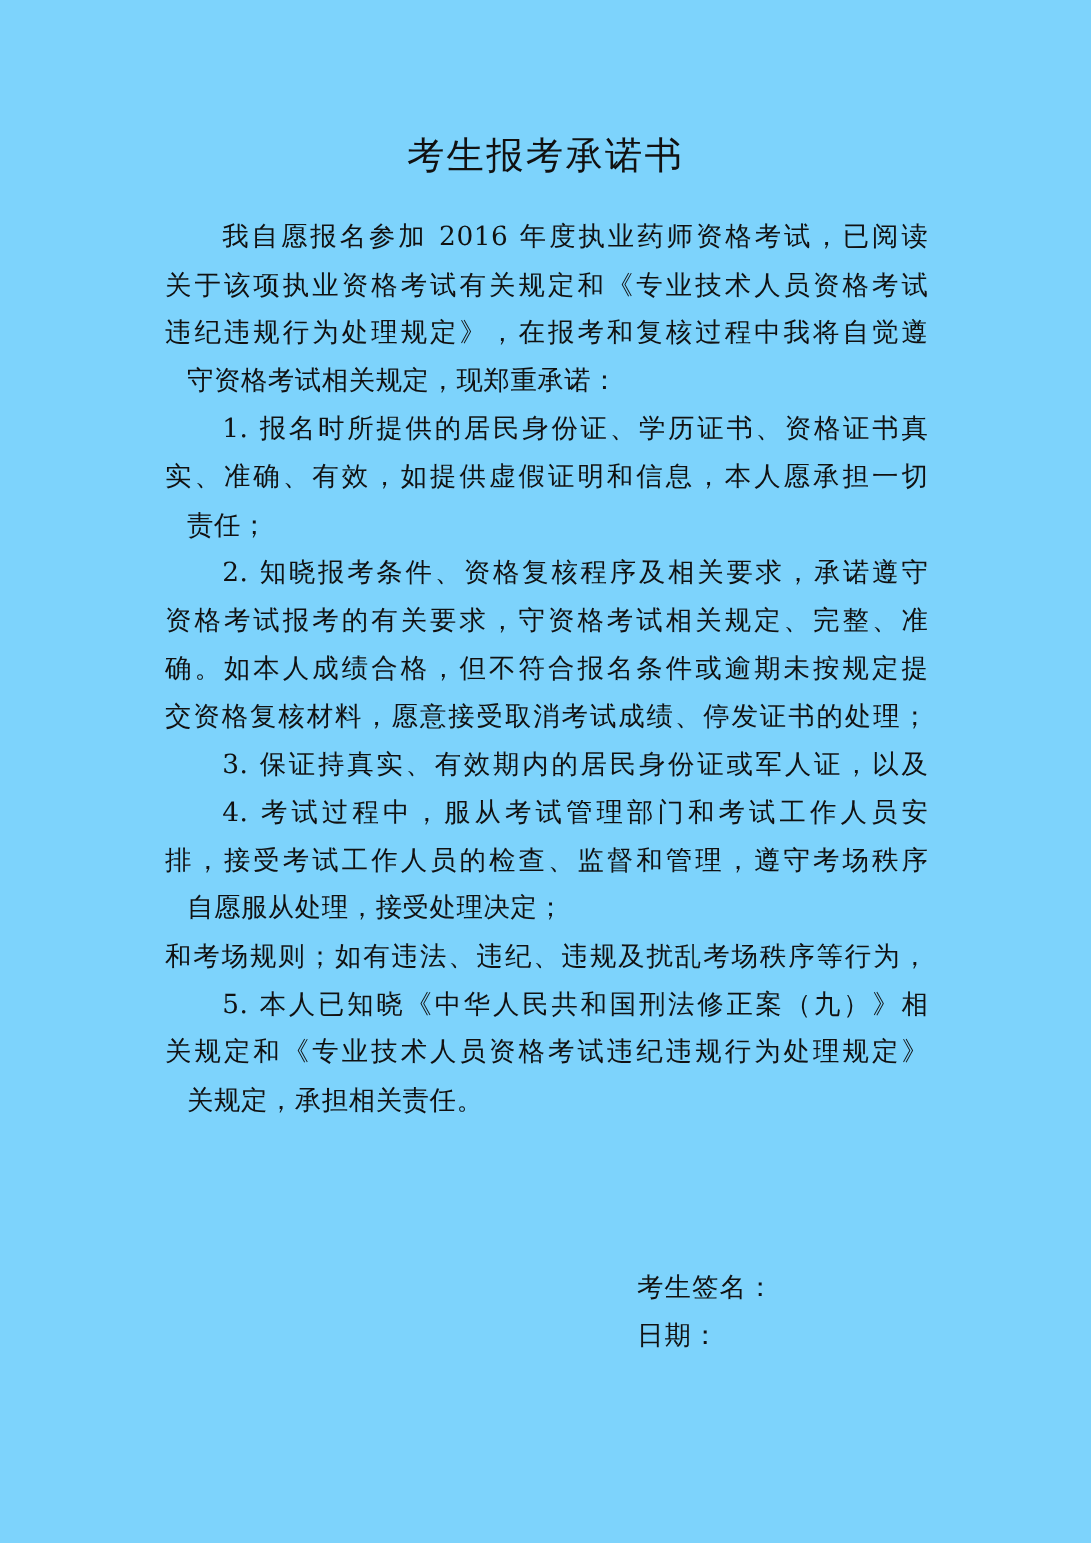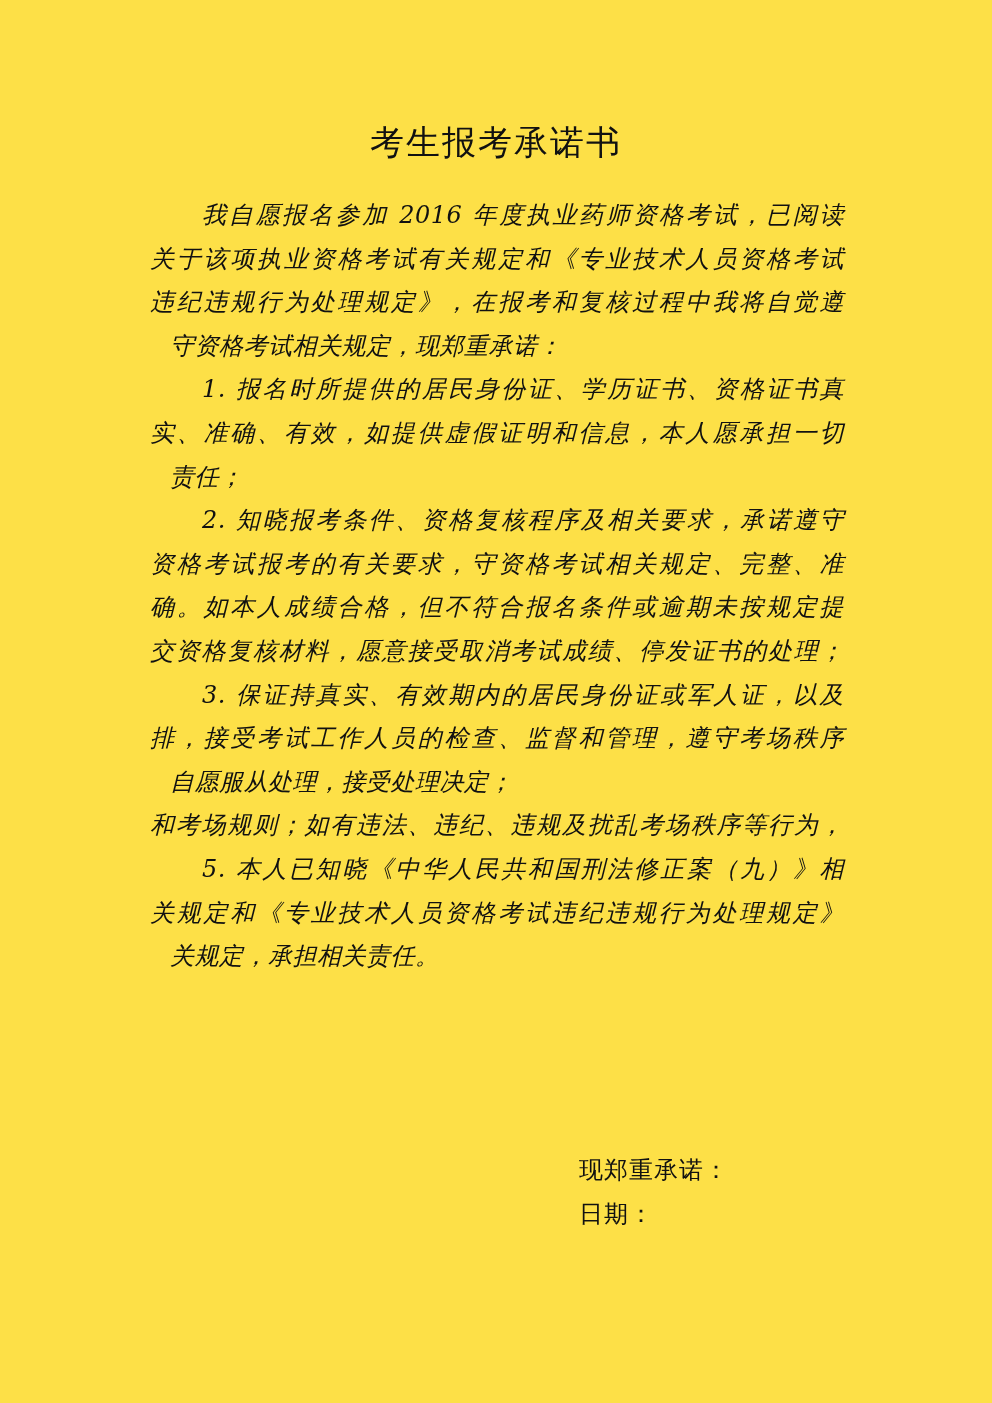--- a/index.html
+++ b/index.html
@@ -12,39 +12,38 @@
       height: 1403px;
       position: relative;
       overflow: hidden;
       font-family: "DejaVu Serif", "Liberation Serif", serif;
       color: #111111;
     }
     .page {
       position: absolute;
       left: 0; top: 0;
       width: 992px; height: 1403px;
-      background: #fde047;
+      background: #7dd3fc;
     }
     .title {
       position: absolute;
       left: 0;
       width: 992px;
       top: 118px;
       text-align: center;
       font-size: 34px;
       line-height: 48px;
       letter-spacing: 2px;
       white-space: nowrap;
     }
     .body-text {
       position: absolute;
       left: 150px;
       top: 194px;
       width: 694px;
-      font-style: italic;
     }
     .line {
       display: block;
       height: 43.6px;
       line-height: 43.6px;
       font-size: 24px;
       white-space: nowrap;
       text-align: justify;
       text-align-last: justify;
       letter-spacing: 0.5px;
@@ -92,31 +91,32 @@
       <span class="line">资格考试报考的有关要求，守资格考试相关规定、完整、准</span>
       <span class="line">确。如本人成绩合格，但不符合报名条件或逾期未按规定提</span>
       <span class="line">交资格复核材料，愿意接受取消考试成绩、停发证书的处理；</span>
     </div>
 
     <div>
       <span class="line indent">3. 保证持真实、有效期内的居民身份证或军人证，以及</span>
     </div>
 
     <div>
+      <span class="line indent">4. 考试过程中，服从考试管理部门和考试工作人员安</span>
       <span class="line">排，接受考试工作人员的检查、监督和管理，遵守考场秩序</span>
       <span class="line last">自愿服从处理，接受处理决定；</span>
       <span class="line">和考场规则；如有违法、违纪、违规及扰乱考场秩序等行为，</span>
     </div>
 
     <div>
       <span class="line indent">5. 本人已知晓《中华人民共和国刑法修正案（九）》相</span>
       <span class="line">关规定和《专业技术人员资格考试违纪违规行为处理规定》</span>
       <span class="line last">关规定，承担相关责任。</span>
     </div>
 
   </div>
 
   <div class="signature">
-    <span class="sig-line">现郑重承诺：</span>
+    <span class="sig-line">考生签名：</span>
     <span class="sig-line">日期：</span>
   </div>
 
 </div>
 
 </body></html>

